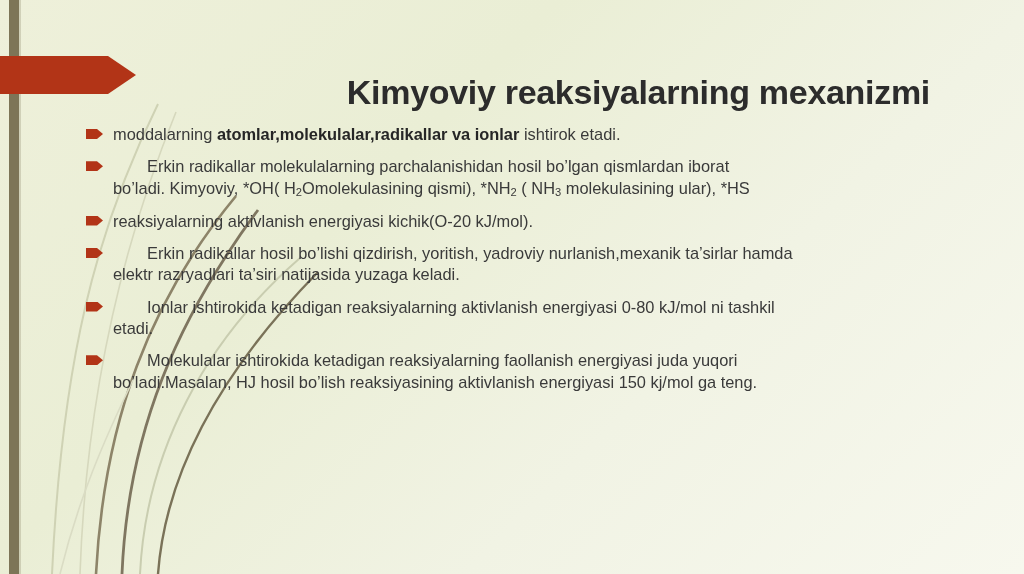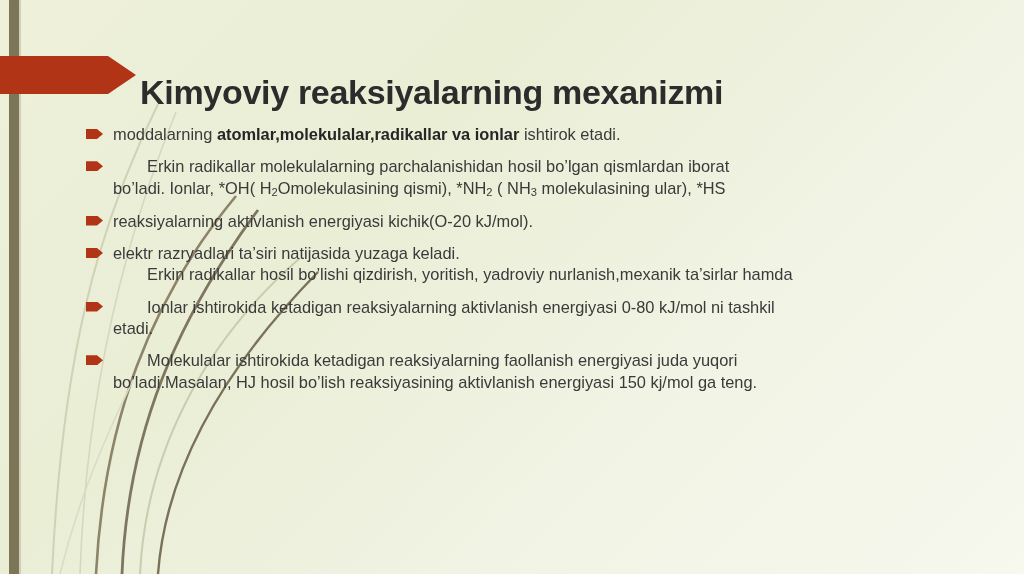--- a/index.html
+++ b/index.html
@@ -62,21 +62,21 @@
     background: #b23417;
     clip-path: polygon(0 0, 108px 0, 136px 19px, 108px 38px, 0 38px);
     z-index: 4;
   }
 
   .slide-title {
     position: absolute;
     left: 140px;
     top: 50px;
     width: 790px;
-    text-align: left;
+    text-align: right;
     font-size: 34px;
     font-weight: bold;
     color: #2c2c2c;
     letter-spacing: -0.3px;
     z-index: 5;
     white-space: nowrap;
   }
 
   
   .body {
@@ -145,30 +145,30 @@
   <h1 class="slide-title">Kimyoviy reaksiyalarning mexanizmi</h1>
 
   <div class="body">
       <div class="bullet">
         <span class="bullet-marker"></span>
         <p><span>moddalarning </span><b>atomlar,molekulalar,radikallar va ionlar</b><span> ishtirok etadi.</span></p>
       </div>
       <div class="bullet">
         <span class="bullet-marker"></span>
         <p><span class="indent"></span><span>Erkin radikallar  molekulalarning parchalanishidan hosil bo’lgan qismlardan iborat</span></p>
-        <p><span>bo’ladi. Ionlar, *OH( H</span><sub>2</sub><span>Omolekulasining qismi),  *NH</span><sub>2</sub><span> ( NH</span><sub>3</sub><span> molekulasining ular), *HS</span></p>
+        <p><span>bo’ladi. Kimyoviy, *OH( H</span><sub>2</sub><span>Omolekulasining qismi),  *NH</span><sub>2</sub><span> ( NH</span><sub>3</sub><span> molekulasining ular), *HS</span></p>
       </div>
       <div class="bullet">
         <span class="bullet-marker"></span>
         <p><span>reaksiyalarning aktivlanish energiyasi kichik(O-20 kJ/mol).</span></p>
       </div>
       <div class="bullet">
         <span class="bullet-marker"></span>
+        <p><span class="indent"></span><span>Erkin radikallar hosil bo’lishi  qizdirish, yoritish, yadroviy nurlanish,mexanik ta’sirlar hamda</span></p>
         <p><span>elektr razryadlari ta’siri   natijasida yuzaga keladi.</span></p>
-        <p><span class="indent"></span><span>Erkin radikallar hosil bo’lishi  qizdirish, yoritish, yadroviy nurlanish,mexanik ta’sirlar hamda</span></p>
       </div>
       <div class="bullet">
         <span class="bullet-marker"></span>
         <p><span class="indent"></span><span>Ionlar ishtirokida ketadigan reaksiyalarning aktivlanish energiyasi  0-80 kJ/mol ni tashkil</span></p>
         <p><span>etadi.</span></p>
       </div>
       <div class="bullet">
         <span class="bullet-marker"></span>
         <p><span class="indent"></span><span>Molekulalar ishtirokida ketadigan reaksiyalarning faollanish energiyasi juda yuqori</span></p>
         <p><span>bo’ladi.Masalan, HJ hosil bo’lish reaksiyasining aktivlanish energiyasi 150 kj/mol  ga teng.</span></p>

